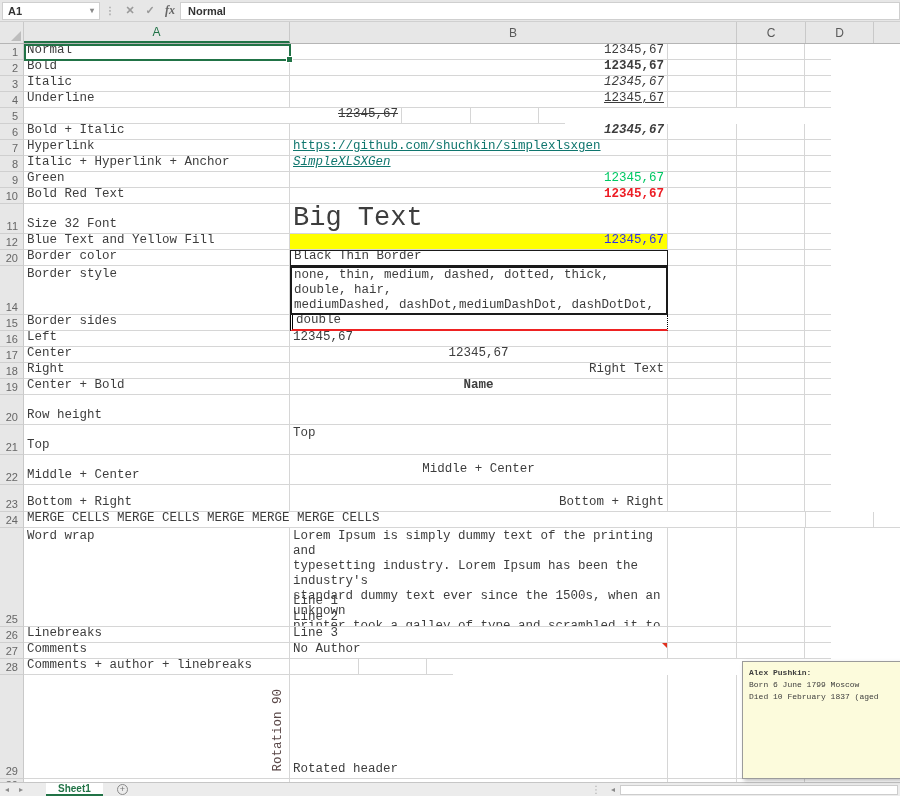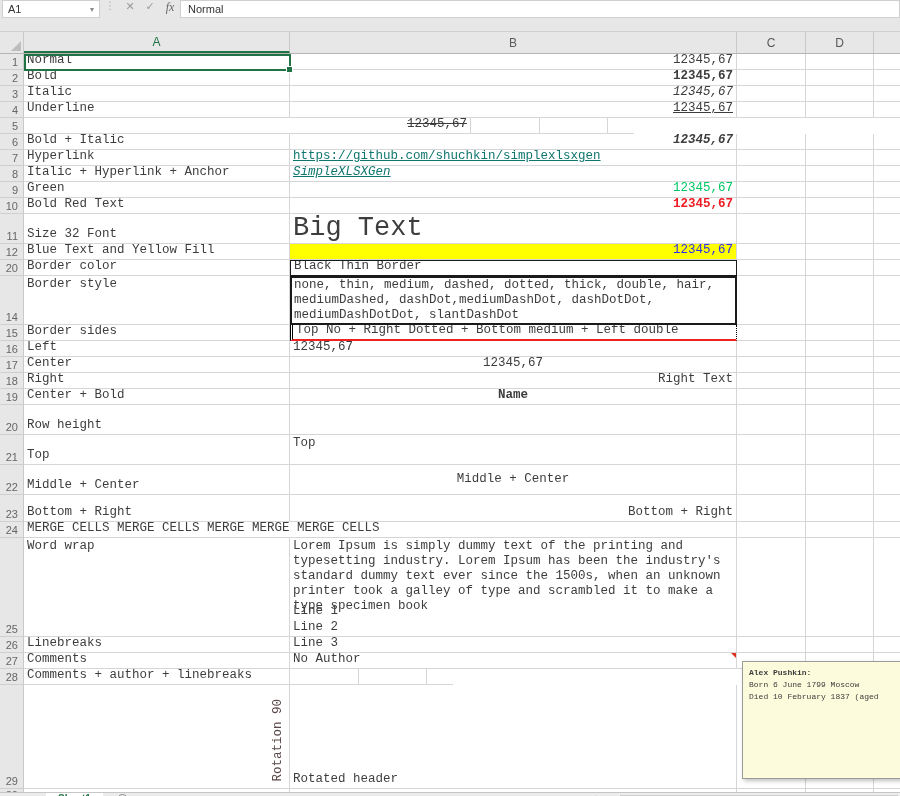--- a/index.html
+++ b/index.html
@@ -1,21 +1,21 @@
 <!DOCTYPE html>
 <html><head>
 <meta charset="utf-8">
 <style>
   html,body{margin:0;padding:0;background:#fff;}
   .app{position:relative;width:900px;height:796px;overflow:hidden;background:#fff;
        font-family:"Liberation Mono","DejaVu Sans Mono",monospace;font-size:12.5px;color:#3d3d3d;}
 
   
-  .fbar{box-sizing:border-box;height:32px;background:#E7E7E7;border-bottom:1px solid #D0D0D0;
-        display:flex;align-items:flex-start;font-family:"Liberation Sans",sans-serif;}
+  .fbar{box-sizing:border-box;height:22px;background:#E7E7E7;border-bottom:1px solid #D0D0D0;
+        display:flex;align-items:center;font-family:"Liberation Sans",sans-serif;font-weight:bold;}
   .namebox{box-sizing:border-box;width:98px;height:18px;margin-left:2px;background:#fff;border:1px solid #CFCFCF;
            display:flex;align-items:center;justify-content:space-between;padding:0 5px;font-size:11px;color:#333;}
   .caret{color:#8a8a8a;font-size:8px;}
   .vdots{color:#ababab;font-size:10px;padding:0 5px;}
   .fbtn{width:20px;text-align:center;color:#9a9a9a;font-size:11px;}
   .fx{font-family:"Liberation Serif",serif;font-style:italic;color:#666;font-size:12px;}
   .formula{box-sizing:border-box;flex:1;height:18px;margin-right:0;background:#fff;border:1px solid #CFCFCF;
            display:flex;align-items:center;padding:0 7px;font-size:11px;color:#333;}
 
   
@@ -29,21 +29,21 @@
   .chB{width:447px;} .chC{width:69px;} .chD{width:68px;} .chE{width:26px;border-right:none;}
 
   
   .grid{position:relative;background:#fff;}
   .row{display:flex;}
   .gut{box-sizing:border-box;width:24px;background:#E7E7E7;border-right:1px solid #C9C9C9;border-bottom:1px solid #CFCFCF;
        display:flex;align-items:flex-end;justify-content:flex-end;padding:0 5px 1px 0;
        font-family:"Liberation Sans",sans-serif;font-size:11px;color:#666;overflow:hidden;}
   .c{box-sizing:border-box;border-right:1px solid #D6D6D6;border-bottom:1px solid #D6D6D6;
      display:flex;align-items:flex-end;padding:1px 3px 1px 3px;line-height:15px;overflow:hidden;}
-  .ca{width:266px;} .cb{width:447px;}
+  .ca{width:266px;} .cb{width:378px;}
   .rest{width:163px;border-right:none;
         background-image:linear-gradient(to right,#D6D6D6 1px,transparent 1px),linear-gradient(to right,#D6D6D6 1px,transparent 1px);
         background-position:68px 0,136px 0;background-size:1px 100%,1px 100%;background-repeat:no-repeat;}
   .cmerge{width:713px;}
   .h16{height:16px;} .h27{height:27px;} .h30{height:30px;}
   .h49{height:49px;} .h99{height:99px;} .h104{height:104px;} .h3{height:3px;}
   .h3 .c,.h3 .gut{border-bottom:none;align-items:flex-start;}
 
   
   .ar{justify-content:flex-end;} .ac{justify-content:center;}

